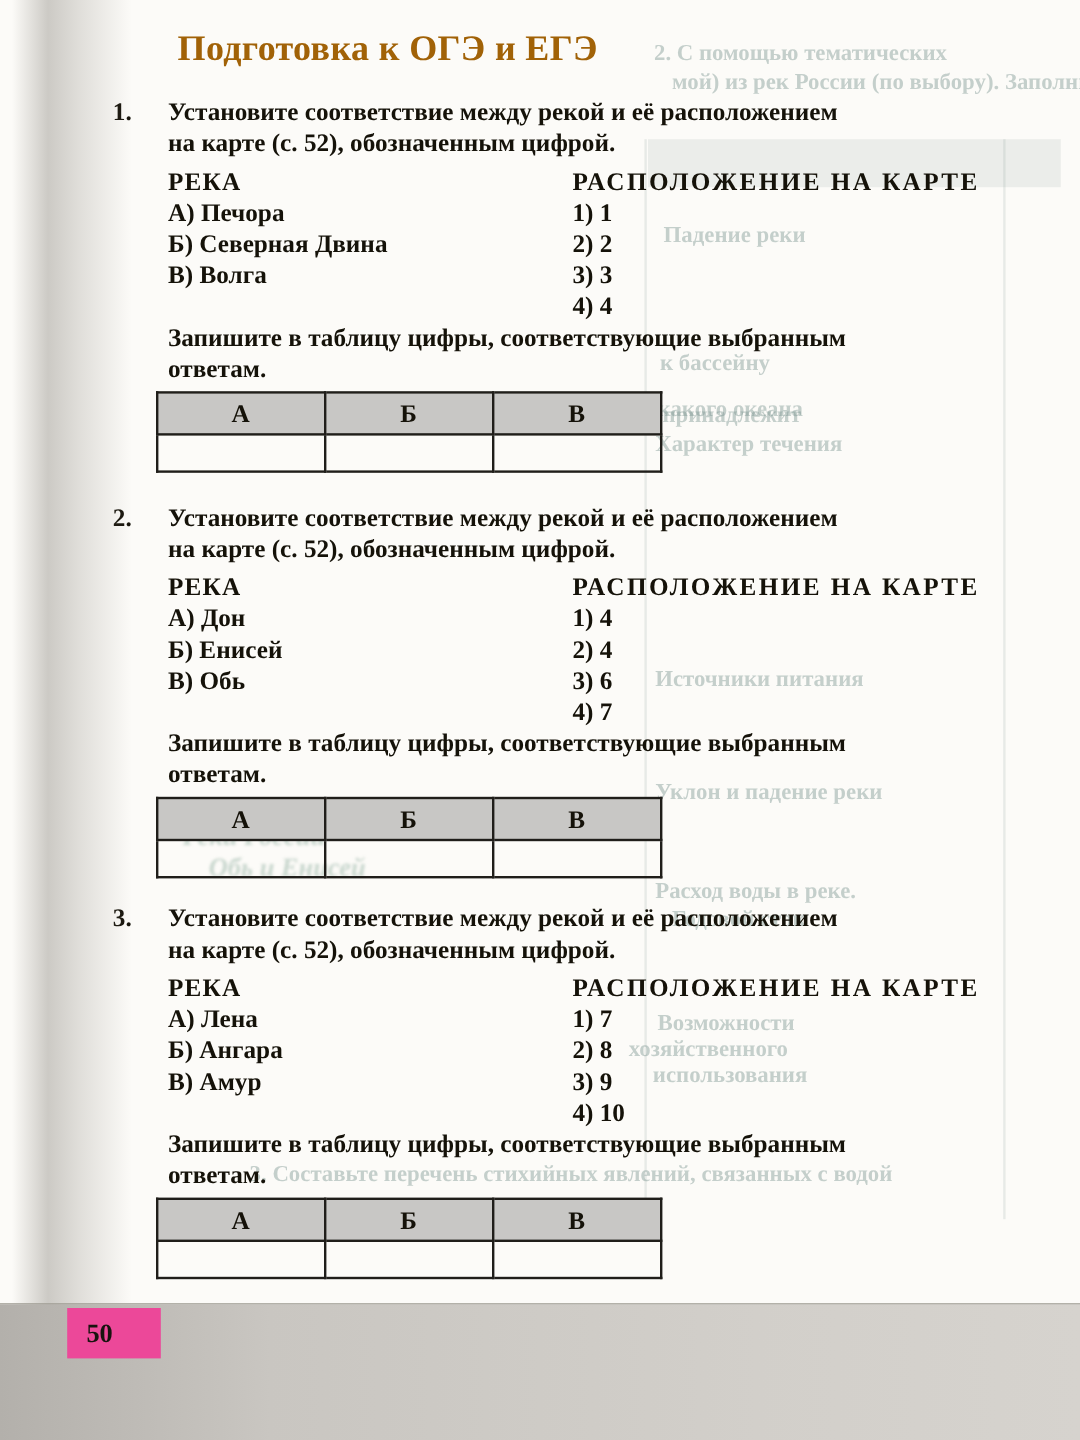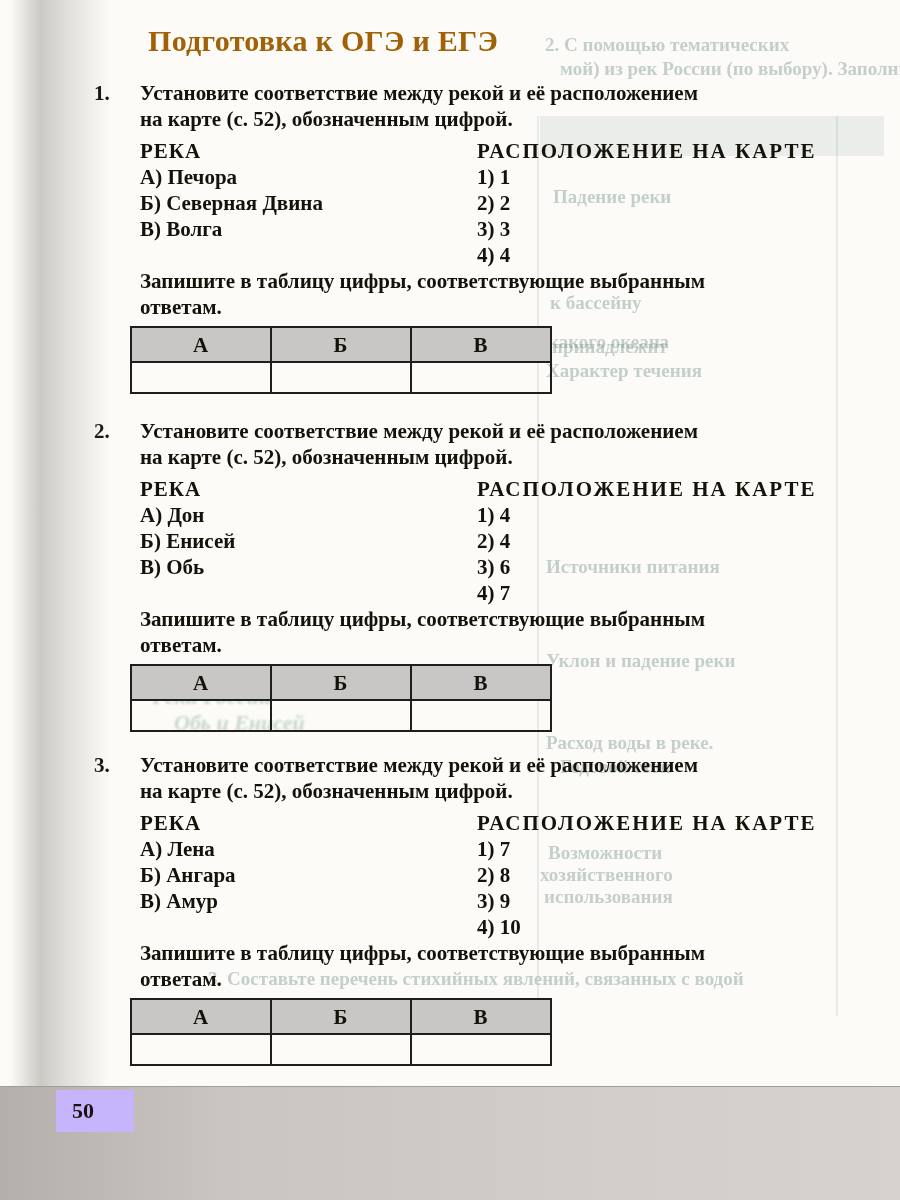--- a/index.html
+++ b/index.html
@@ -23,21 +23,21 @@
       rgba(160,156,148,0.00) 100%);
     pointer-events: none;
   }
   .bottom-strip {
     position: absolute; left: 0; top: 1086px; width: 900px; height: 114px;
     background: linear-gradient(90deg, #b3b0ab 0%, #c9c6c1 25%, #d2cfca 70%, #d6d3ce 100%);
     border-top: 1px solid #a19e96;
   }
   .pagenum-box {
     position: absolute; left: 56px; top: 1090px; width: 78px; height: 42px;
-    background: #c4b5fd;
+    background: #ec4899;
     display: flex; align-items: center;
   }
   .pagenum { font-size: 22px; font-weight: bold; padding-left: 16px; color: #17140f; }
 
   .title {
     position: absolute; left: 148px; top: 24px;
     font-size: 30px; font-weight: bold; letter-spacing: 0.3px; color: #a16207;
   }
 
   .exercise {
@@ -98,21 +98,21 @@
   <span class="ghost" style="left:553px; top:186px;">Падение реки</span>
   <span class="ghost" style="left:550px; top:292px;">к бассейну</span>
   <span class="ghost" style="left:548px; top:331px;">какого океана</span>
   <span class="ghost" style="left:552px; top:336px;">принадлежит</span>
   <span class="ghost" style="left:546px; top:360px;">Характер течения</span>
   <span class="ghost" style="left:546px; top:556px;">Источники питания</span>
   <span class="ghost" style="left:546px; top:650px;">Уклон и падение реки</span>
   <span class="ghost" style="left:546px; top:732px;">Расход воды в реке.</span>
   <span class="ghost" style="left:560px; top:756px;">Годовой сток</span>
   <span class="ghost" style="left:548px; top:842px;">Возможности</span>
-  <span class="ghost" style="left:540px; top:864px;">хозяйственного</span>
+  <span class="ghost" style="left:524px; top:864px;">хозяйственного</span>
   <span class="ghost" style="left:544px; top:886px;">использования</span>
   <span class="ghost" style="left:208px; top:968px;">3. Составьте перечень стихийных явлений, связанных с водой</span>
   <span class="ghost-cursive" style="left:152px; top:684px;">Реки России</span>
   <span class="ghost-cursive" style="left:174px; top:710px;">Обь и Енисей</span>
 
   <h1 class="title">Подготовка к ОГЭ и ЕГЭ</h1>
 
   <section class="exercise ex1">
     <span class="ex-num">1.</span>
     <div class="ex-body">

